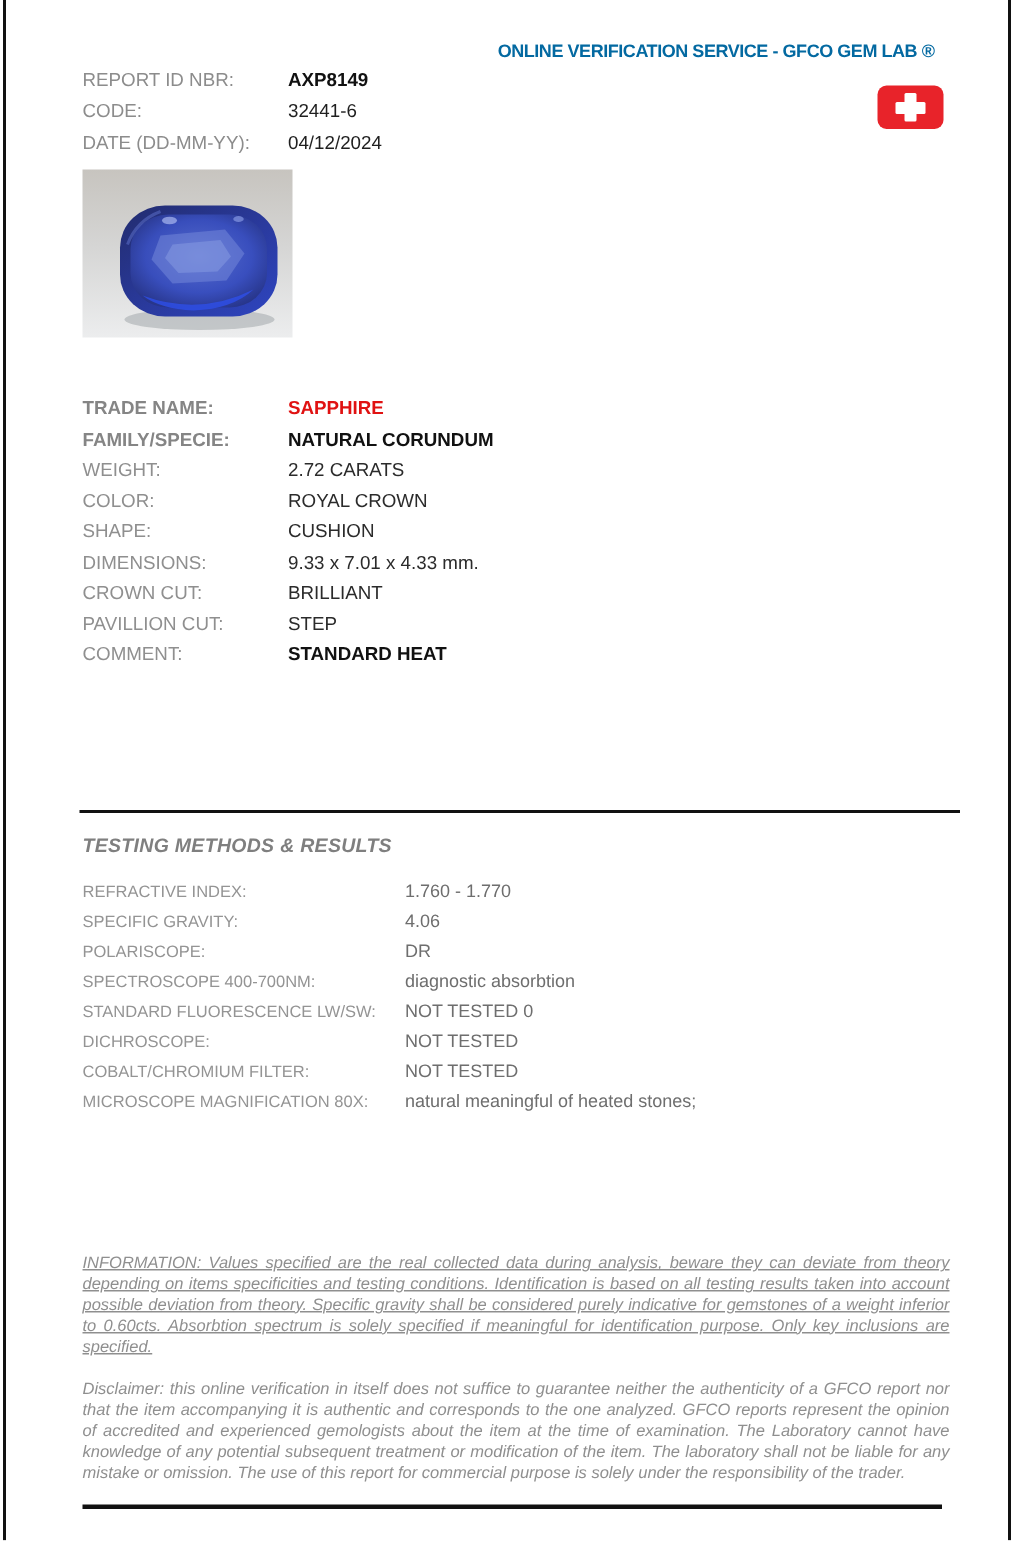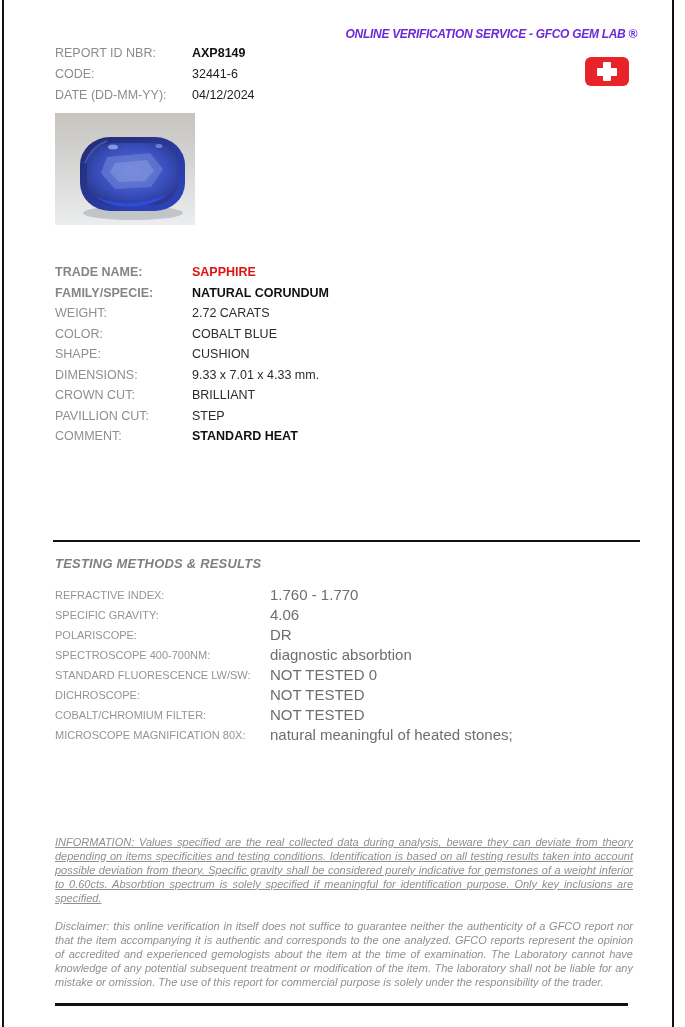--- a/index.html
+++ b/index.html
@@ -6,22 +6,22 @@
   .page{
     position:relative;width:685px;height:1027px;background:#ffffff;overflow:hidden;
     font-family:"Liberation Sans", sans-serif;color:#222;
   }
   .border-left,.border-right{position:absolute;top:0;bottom:0;width:2px;background:#111;}
   .border-left{left:2px;}
   .border-right{left:672px;}
 
   
   .svc-title{
-    position:absolute;top:27px;left:200px;right:48px;text-align:right;
-    font-size:12px;font-weight:bold;font-style:italic;color:#6d28d9;letter-spacing:-0.3px;
+    position:absolute;top:27px;left:200px;right:62px;text-align:right;
+    font-size:12px;font-weight:bold;color:#0369a1;letter-spacing:-0.3px;
     white-space:nowrap;
   }
   .report-fields{position:absolute;top:46px;left:55px;width:400px;}
   .frow{height:21px;display:flex;align-items:flex-start;font-size:12.5px;}
   .frow .lbl{width:137px;color:#8c8c8c;}
   .frow .val{color:#1f1f1f;}
   .frow.first .val{font-weight:bold;color:#111;}
 
   .swiss-flag{
     position:absolute;left:585px;top:57px;width:44px;height:29px;border-radius:6px;
@@ -47,21 +47,21 @@
 
   .hr-thin{position:absolute;top:540px;left:53px;width:587px;height:2px;background:#111;}
 
   .testing-heading{
     position:absolute;top:556px;left:55px;
     font-size:13px;font-weight:bold;font-style:italic;color:#7f7f7f;letter-spacing:0.2px;
   }
   .testing{position:absolute;top:584px;left:55px;width:575px;}
   .trow{height:20px;display:flex;align-items:center;}
   .trow .lbl{width:215px;font-size:11px;color:#949494;padding-top:1px;}
-  .trow .val{font-size:15px;color:#6e6e6e;}
+  .trow .val{font-size:12px;color:#6e6e6e;}
 
   .para{
     position:absolute;left:55px;width:578px;margin:0;
     font-size:11px;font-style:italic;color:#8f8f8f;line-height:13.9px;text-align:justify;
   }
   .info{top:836px;text-decoration:underline;}
   .disclaimer{top:920px;}
 
   .hr-thick{position:absolute;top:1003px;left:55px;width:573px;height:3px;background:#111;}
 </style>
@@ -128,21 +128,21 @@
     <div class="drow lb">
       <span class="lbl">FAMILY/SPECIE:</span>
       <span class="val vb">NATURAL CORUNDUM</span>
     </div>
     <div class="drow">
       <span class="lbl">WEIGHT:</span>
       <span class="val">2.72 CARATS</span>
     </div>
     <div class="drow">
       <span class="lbl">COLOR:</span>
-      <span class="val">COBALT BLUE</span>
+      <span class="val">ROYAL CROWN</span>
     </div>
     <div class="drow">
       <span class="lbl">SHAPE:</span>
       <span class="val">CUSHION</span>
     </div>
     <div class="drow">
       <span class="lbl">DIMENSIONS:</span>
       <span class="val">9.33 x 7.01 x 4.33 mm.</span>
     </div>
     <div class="drow">

